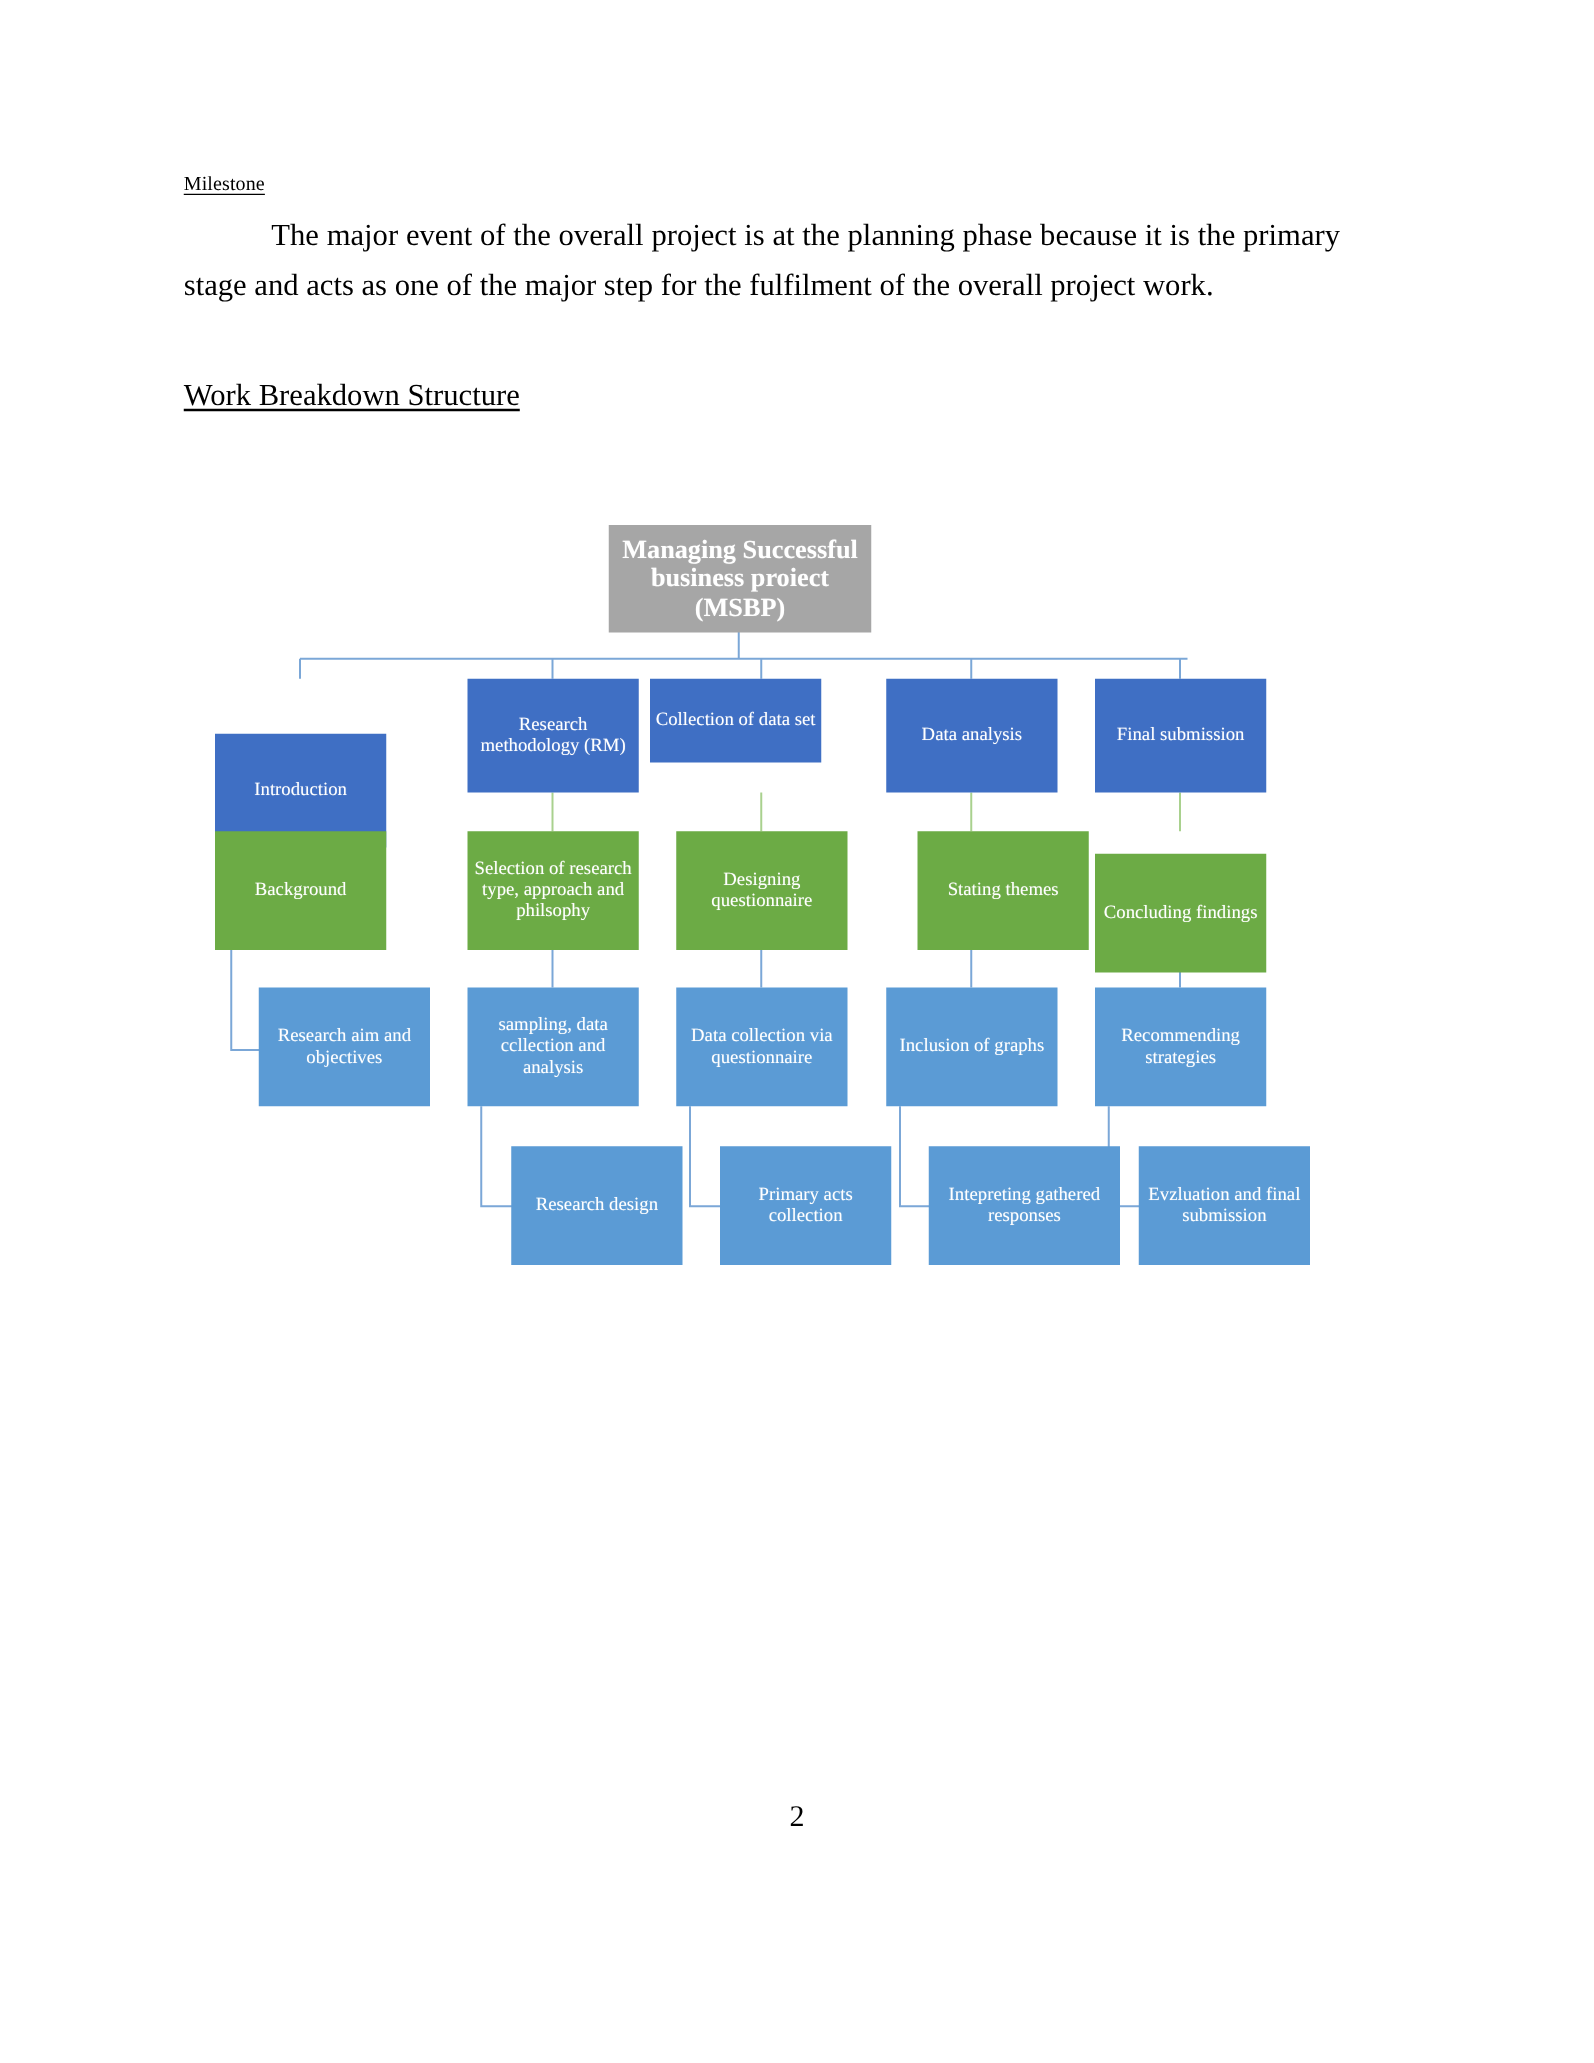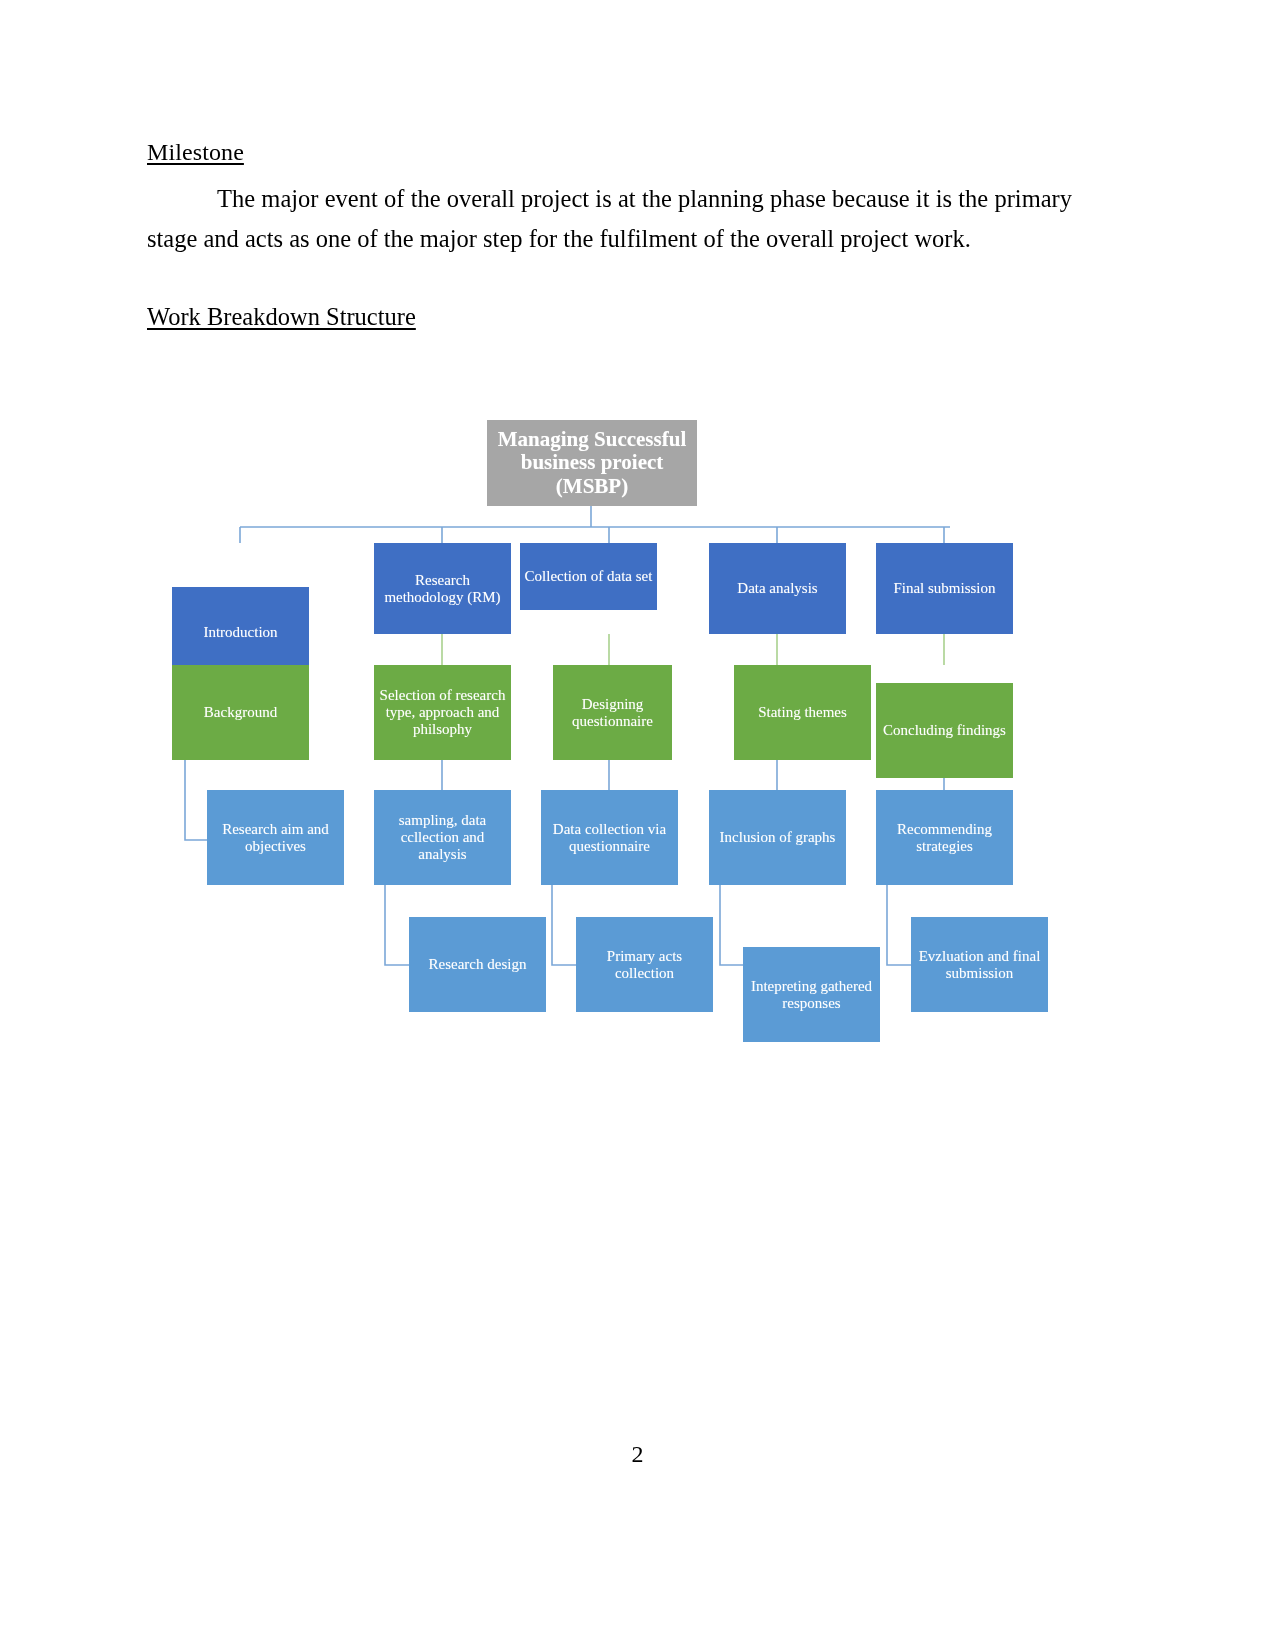--- a/index.html
+++ b/index.html
@@ -9,21 +9,21 @@
     font-family:"Liberation Serif", serif;
     color:#000000;
     position:relative;
     overflow:hidden;
   }
   .page { position:absolute; inset:0; }
 
   
   .text-block { position:absolute; left:147px; top:138px; width:925px; }
   .heading {
-    font-size:24px;
+    font-size:16px;
     line-height:1.2;
     text-decoration:underline;
     text-underline-offset:3px;
     margin:0;
     font-weight:400;
     letter-spacing:0.1px;
   }
   .para {
     font-size:24.5px;
     line-height:40px;
@@ -141,21 +141,21 @@
     <div class="node n-l1" style="left:726px; top:143px; width:137px; height:91px;">
       <span>Final submission</span>
     </div>
 
     <div class="node n-l2" style="left:22px; top:265px; width:137px; height:95px;">
       <span>Background</span>
     </div>
     <div class="node n-l2" style="left:224px; top:265px; width:137px; height:95px;">
       <span>Selection of research type, approach and philsophy</span>
     </div>
-    <div class="node n-l2" style="left:391px; top:265px; width:119px; height:95px;margin-left:12px;">
+    <div class="node n-l2" style="left:391px; top:265px; width:137px; height:95px;">
       <span>Designing questionnaire</span>
     </div>
     <div class="node n-l2" style="left:559px; top:265px; width:137px; height:95px;margin-left:25px;">
       <span>Stating themes</span>
     </div>
     <div class="node n-l2" style="left:726px; top:265px; width:137px; height:95px;margin-top:18px;">
       <span>Concluding findings</span>
     </div>
 
     <div class="node n-l3" style="left:57px; top:390px; width:137px; height:95px;">
@@ -173,21 +173,21 @@
     <div class="node n-l3" style="left:726px; top:390px; width:137px; height:95px;">
       <span>Recommending strategies</span>
     </div>
 
     <div class="node n-l4" style="left:259px; top:517px; width:137px; height:95px;">
       <span>Research design</span>
     </div>
     <div class="node n-l4" style="left:426px; top:517px; width:137px; height:95px;">
       <span>Primary acts collection</span>
     </div>
-    <div class="node n-l4" style="left:593px; top:547px; width:137px; height:95px;">
+    <div class="node n-l4" style="left:593px; top:517px; width:153px; height:95px;">
       <span>Intepreting gathered responses</span>
     </div>
     <div class="node n-l4" style="left:761px; top:517px; width:137px; height:95px;">
       <span>Evzluation and final submission</span>
     </div>
 
   </div>
 
   <div class="page-number">2</div>
 

